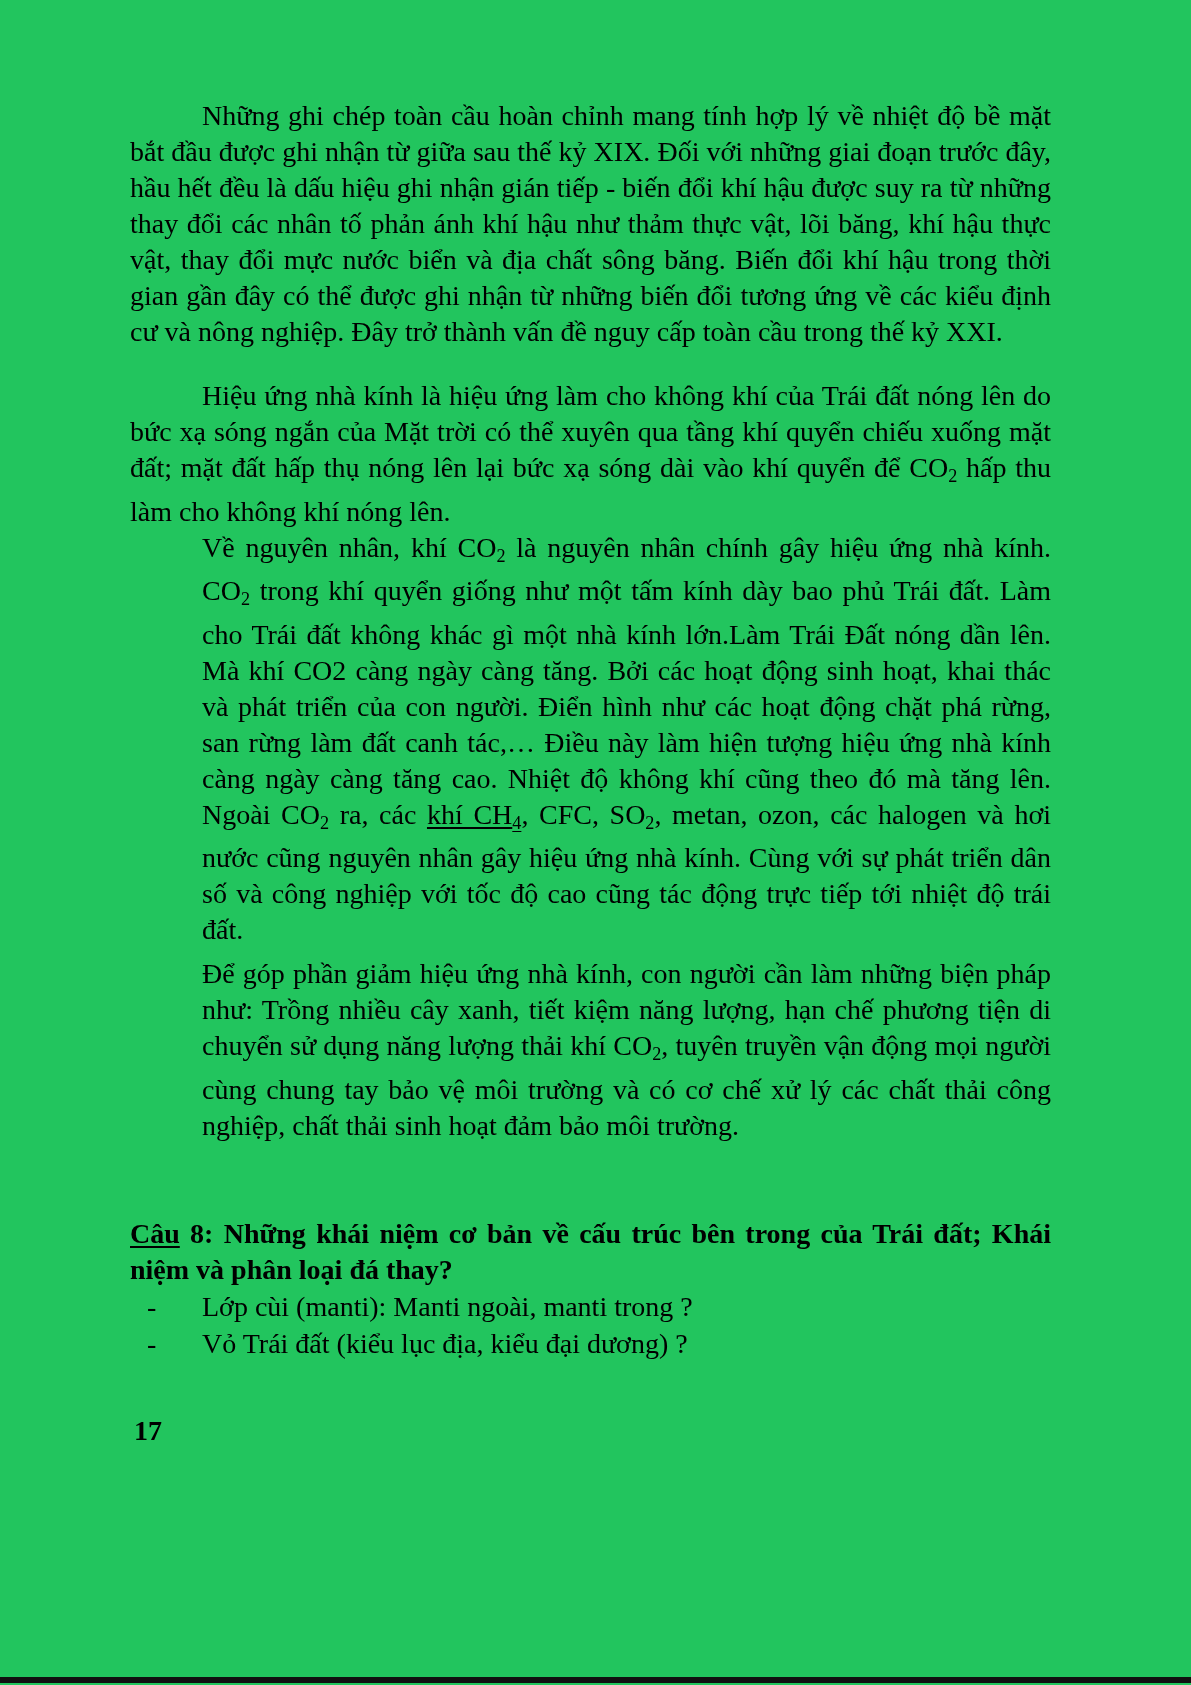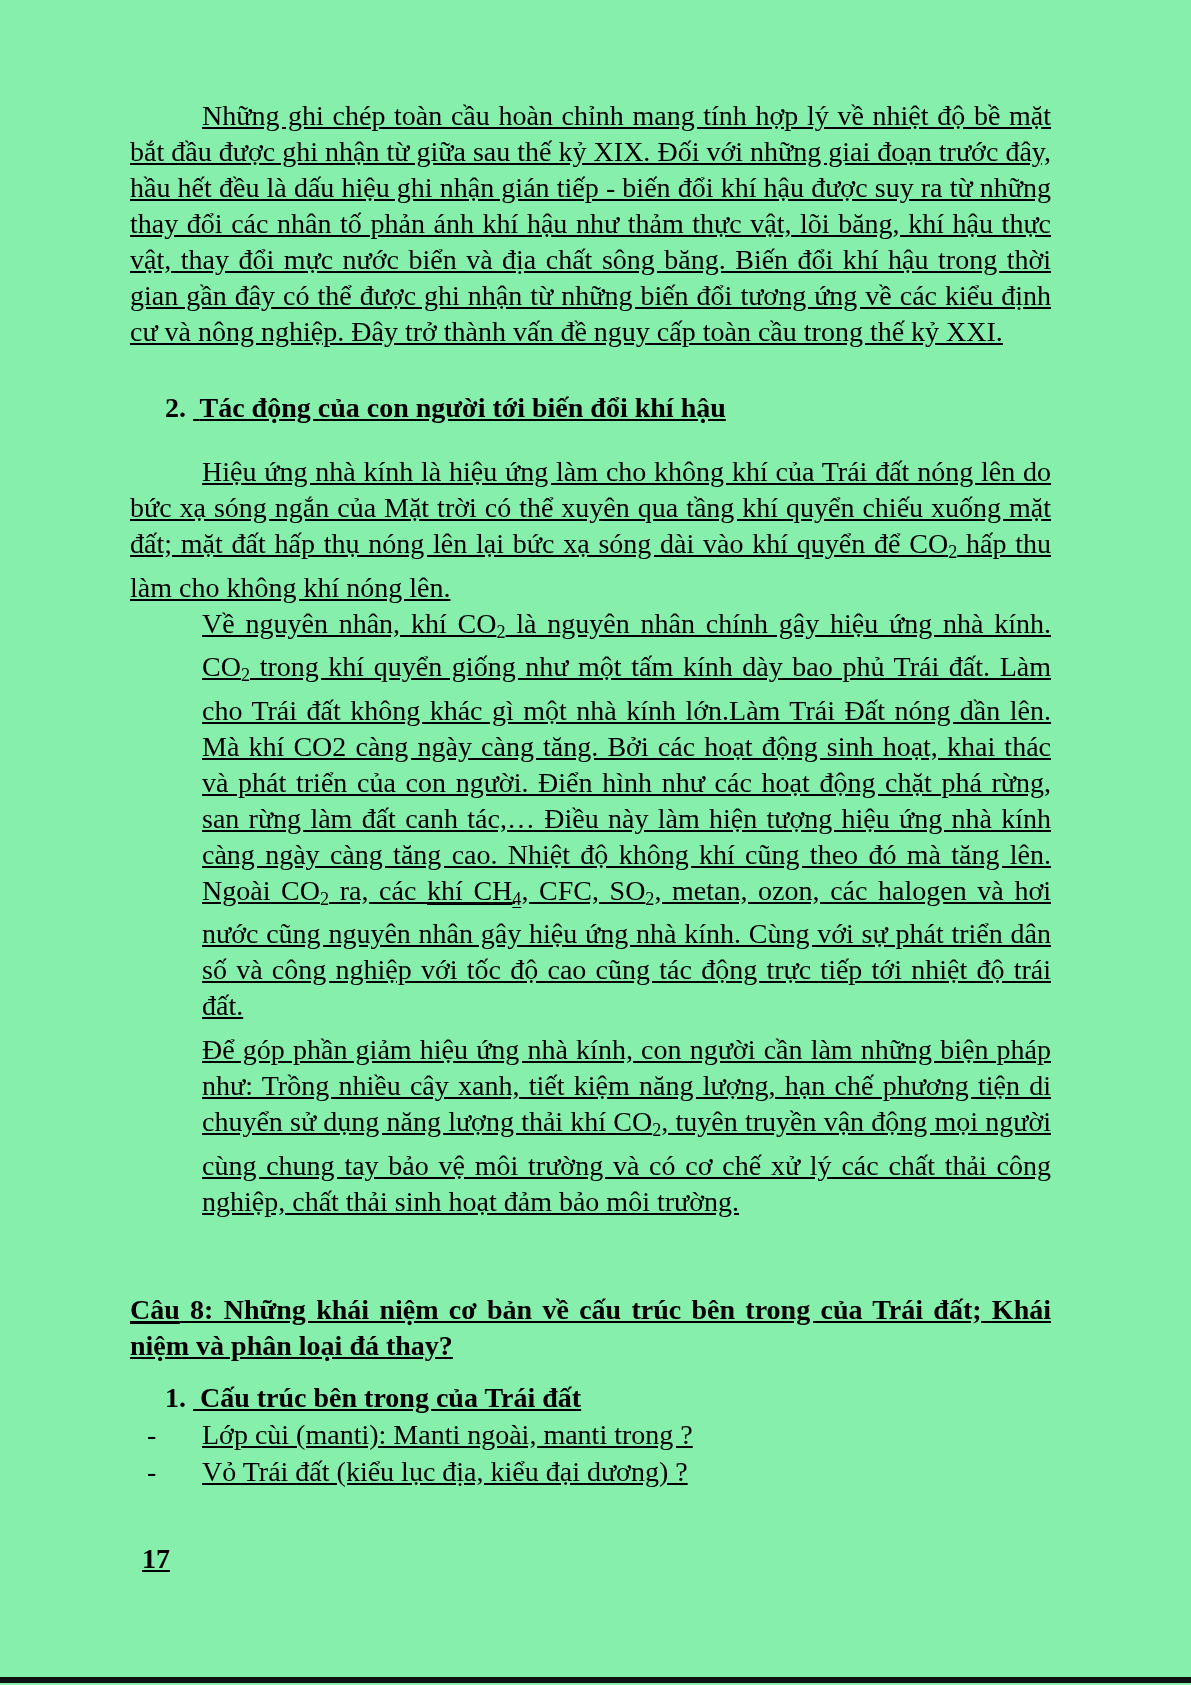--- a/index.html
+++ b/index.html
@@ -33,53 +33,45 @@
   .hint { margin:7px 0 0 0; font-weight:bold; line-height:36px; }
   .hint .underline { text-decoration:underline; text-underline-offset:4px; }
   .list-heading {
     margin:16px 0 0 0;
     font-size:28px; font-weight:bold; line-height:36px;
     padding-left:35px;
   }
   .list-heading .num { display:inline-block; min-width:28px; }
   .dash-item { margin:0; line-height:37px; padding-left:17px; }
   .dash-item .dash { display:inline-block; width:55px; }
-  .page-number { margin:51px 0 0 12px; font-weight:bold; line-height:36px; }
+  .page-number { margin:51px 0 0 4px; font-weight:bold; line-height:36px; }
   .bottom-bar {
     position:absolute; left:0; top:1677px;
     width:100%; height:6px;
   }
   .run-sub { font-size:0.65em; vertical-align:-0.25em; }
   .run-under { text-decoration:underline; text-underline-offset:3px; }
 </style>
 </head>
 <body>
 
-<div class="page" style="background: #86efac; color: rgb(0, 0, 0); text-decoration: underline;">
+<div class="page" style="background: #22c55e; color: rgb(0, 0, 0);">
 
   <p class="para indent">Những ghi chép toàn cầu hoàn chỉnh mang tính hợp lý về nhiệt độ bề mặt bắt đầu được ghi nhận từ giữa sau thế kỷ XIX. Đối với những giai đoạn trước đây, hầu hết đều là dấu hiệu ghi nhận gián tiếp - biến đổi khí hậu được suy ra từ những thay đổi các nhân tố phản ánh khí hậu như thảm thực vật, lõi băng, khí hậu thực vật, thay đổi mực nước biển và địa chất sông băng. Biến đổi khí hậu trong thời gian gần đây có thể được ghi nhận từ những biến đổi tương ứng về các kiểu định cư và nông nghiệp. Đây trở thành vấn đề nguy cấp toàn cầu trong thế kỷ XXI.</p>
 
-  <h2 class="heading-numbered">
-    <span class="num">2.</span>
-    <span>Tác động của con người tới biến đổi khí hậu</span>
-  </h2>
 
   <p class="para indent mt-after-heading"><span>Hiệu ứng nhà kính là hiệu ứng làm cho không khí của Trái đất nóng lên do bức xạ sóng ngắn của Mặt trời có thể xuyên qua tầng khí quyển chiếu xuống mặt đất; mặt đất hấp thụ nóng lên lại bức xạ sóng dài vào khí quyển để CO</span><span class="run-sub">2</span><span> hấp thu làm cho không khí nóng lên.</span></p>
 
   <p class="para block mt-block1"><span>Về nguyên nhân, khí CO</span><span class="run-sub">2</span><span> là nguyên nhân chính gây hiệu ứng nhà kính. CO</span><span class="run-sub">2</span><span> trong khí quyển giống như một tấm kính dày bao phủ Trái đất. Làm cho Trái đất không khác gì một nhà kính lớn.Làm Trái Đất nóng dần lên. Mà khí CO2 càng ngày càng tăng. Bởi các hoạt động sinh hoạt, khai thác và phát triển của con người. Điển hình như các hoạt động chặt phá rừng, san rừng làm đất canh tác,… Điều này làm hiện tượng hiệu ứng nhà kính càng ngày càng tăng cao. Nhiệt độ không khí cũng theo đó mà tăng lên. Ngoài CO</span><span class="run-sub">2</span><span> ra, các </span><span class="run-under">khí CH</span><span class="run-sub run-under">4</span><span>, CFC, SO</span><span class="run-sub">2</span><span>, metan, ozon, các halogen và hơi nước cũng nguyên nhân gây hiệu ứng nhà kính. Cùng với sự phát triển dân số và công nghiệp với tốc độ cao cũng tác động trực tiếp tới nhiệt độ trái đất.</span></p>
 
   <p class="para block mt-block2"><span>Để góp phần giảm hiệu ứng nhà kính, con người cần làm những biện pháp như: Trồng nhiều cây xanh, tiết kiệm năng lượng, hạn chế phương tiện di chuyển sử dụng năng lượng thải khí CO</span><span class="run-sub">2</span><span>, tuyên truyền vận động mọi người cùng chung tay bảo vệ môi trường và có cơ chế xử lý các chất thải công nghiệp, chất thải sinh hoạt đảm bảo môi trường.</span></p>
 
   <p class="question"><span class="run-under">Câu</span><span> 8: Những khái niệm cơ bản về cấu trúc bên trong của Trái đất; Khái niệm và phân loại đá thay?</span></p>
 
 
-  <h3 class="list-heading">
-    <span class="num">1.</span>
-    <span>Cấu trúc bên trong của Trái đất</span>
-  </h3>
 
   <p class="dash-item">
     <span class="dash">-</span><span>Lớp cùi (manti): Manti ngoài, manti trong ?</span>
   </p>
 
   <p class="dash-item">
     <span class="dash">-</span><span>Vỏ Trái đất (kiểu lục địa, kiểu đại dương) ?</span>
   </p>
 
   <p class="page-number">17</p>

